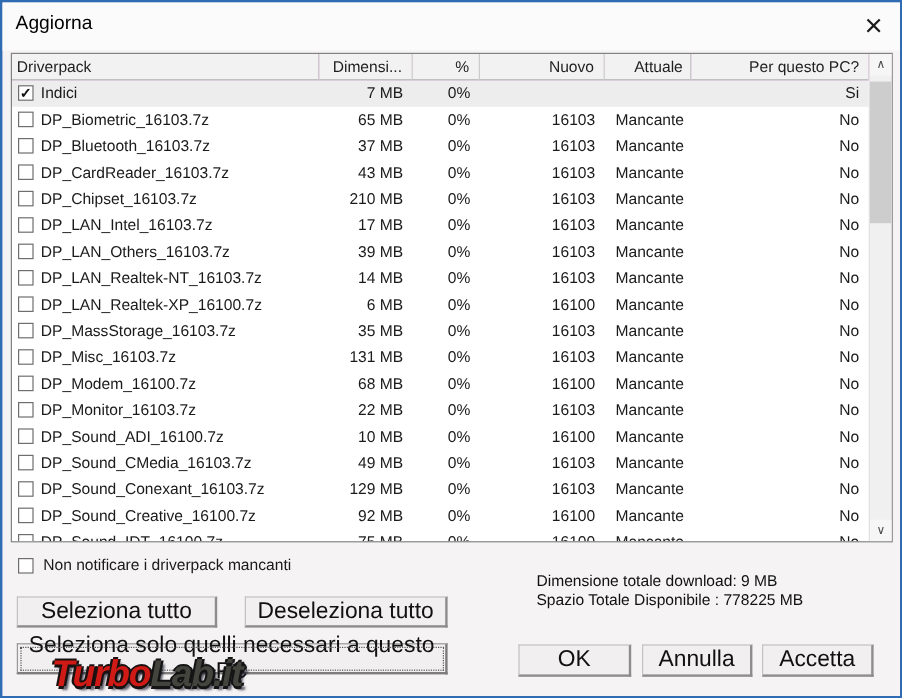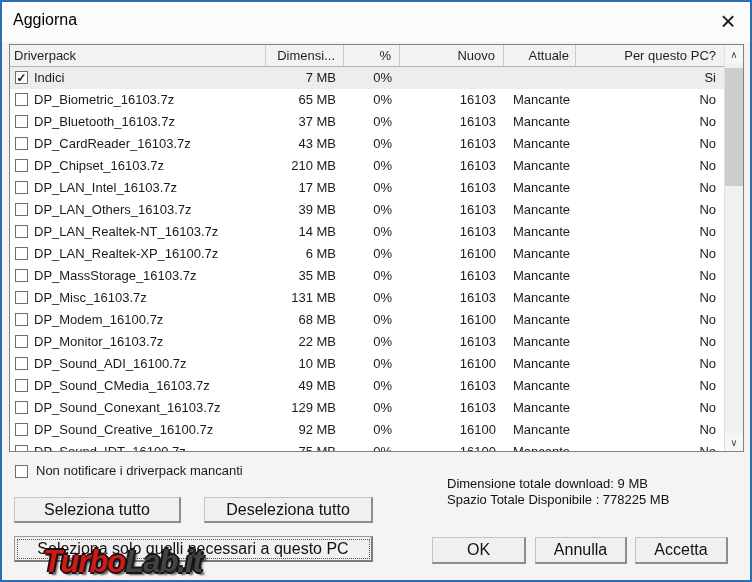--- a/index.html
+++ b/index.html
@@ -43,21 +43,21 @@
   .sgap { height:5px; flex:none; }
   .sthumb { height:118px; flex:none; background:#cdcdcd; }
   .strack { flex:1; }
 
   
   .footcheck { position:absolute; left:12px; top:461px; display:flex; align-items:flex-end; }
   .footcheck .cb { top:0; margin-right:8px; }
   .btn { position:absolute; background:#f1efef; color:#111; text-align:center;
     border-top:1px solid #c3c1c1; border-left:1px solid #c3c1c1;
     border-right:2px solid #8e8c8c; border-bottom:2px solid #8e8c8c;
-    display:flex; align-items:center; justify-content:center; font-size:16px; }
+    display:flex; align-items:center; justify-content:center; font-size:19px; }
   .btn-selall   { left:12px;  top:495px; width:167px; height:26px; }
   .btn-desel    { left:202px; top:495px; width:169px; height:26px; }
   .btn-needed   { left:12px;  top:534px; width:359px; height:26px;
     outline:1px dotted #555; outline-offset:-4px; border-color:#9a9898 #7e7c7c #7e7c7c #9a9898; }
   .summary { position:absolute; left:430px; top:474px; line-height:16px; color:#111;margin-left:15px; }
   .btn-ok      { left:430px; top:535px; width:94px; height:27px; }
   .btn-cancel  { left:533px; top:535px; width:92px; height:27px; }
   .btn-accept  { left:633px; top:535px; width:93px; height:27px; }
 
   

